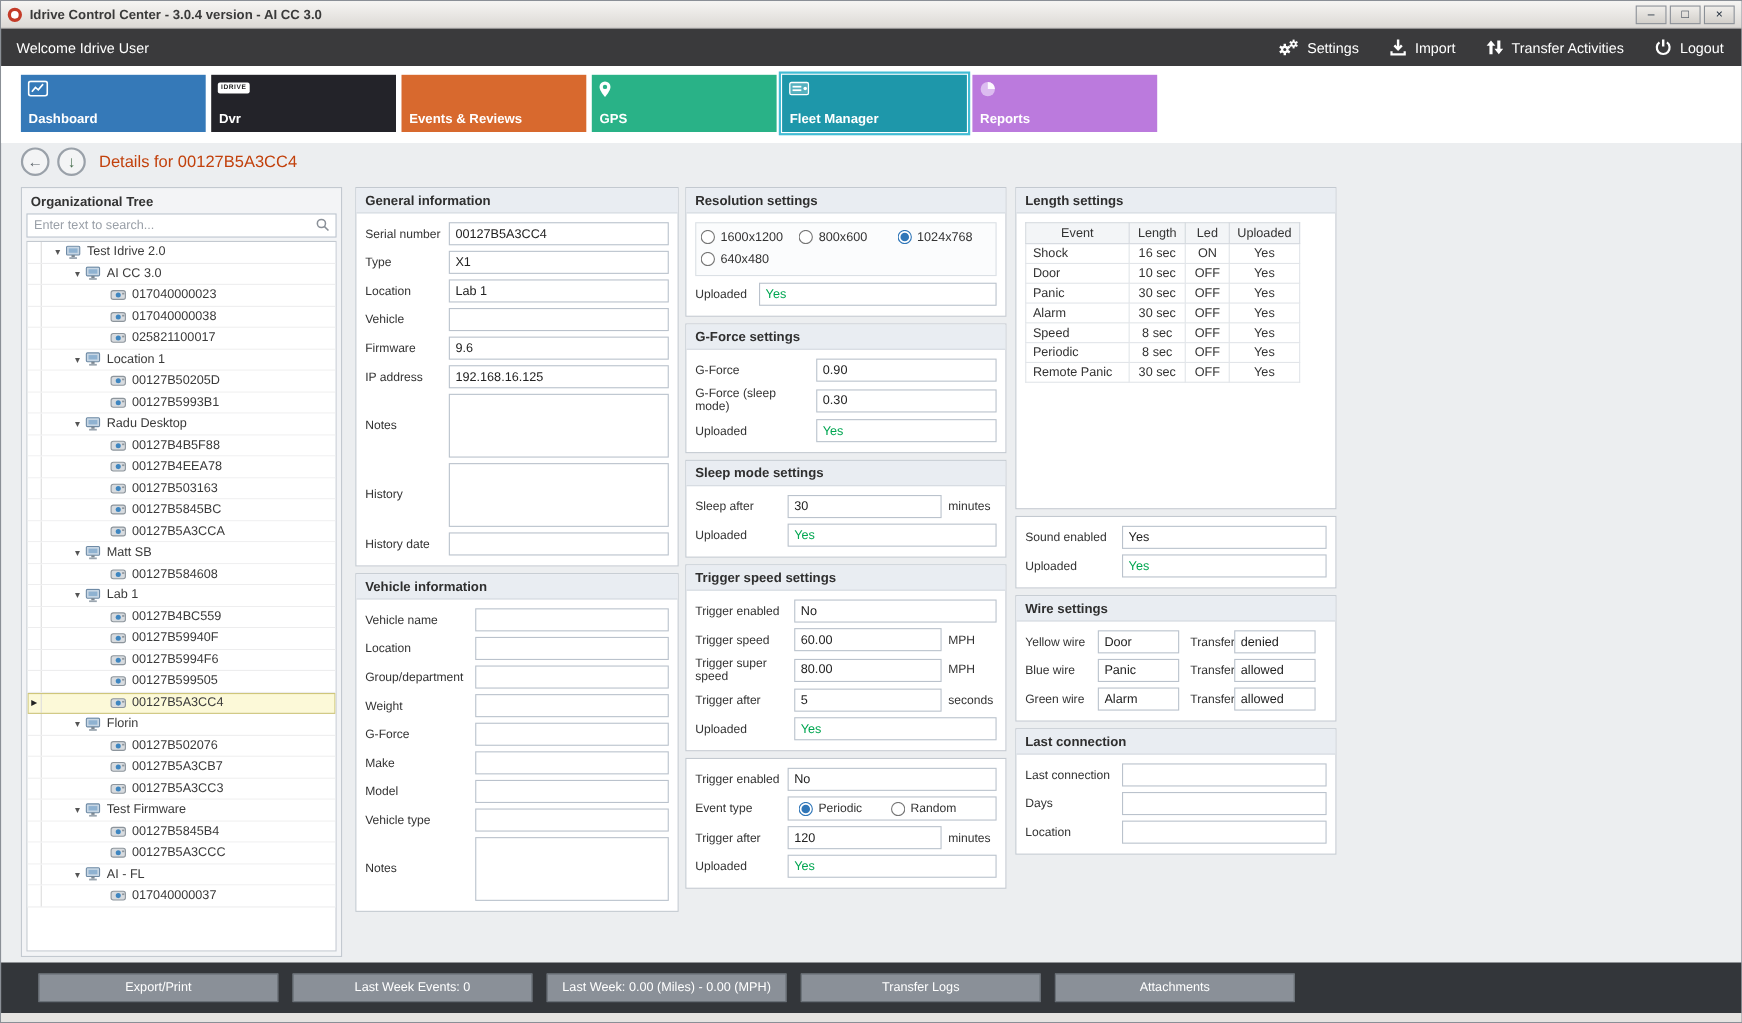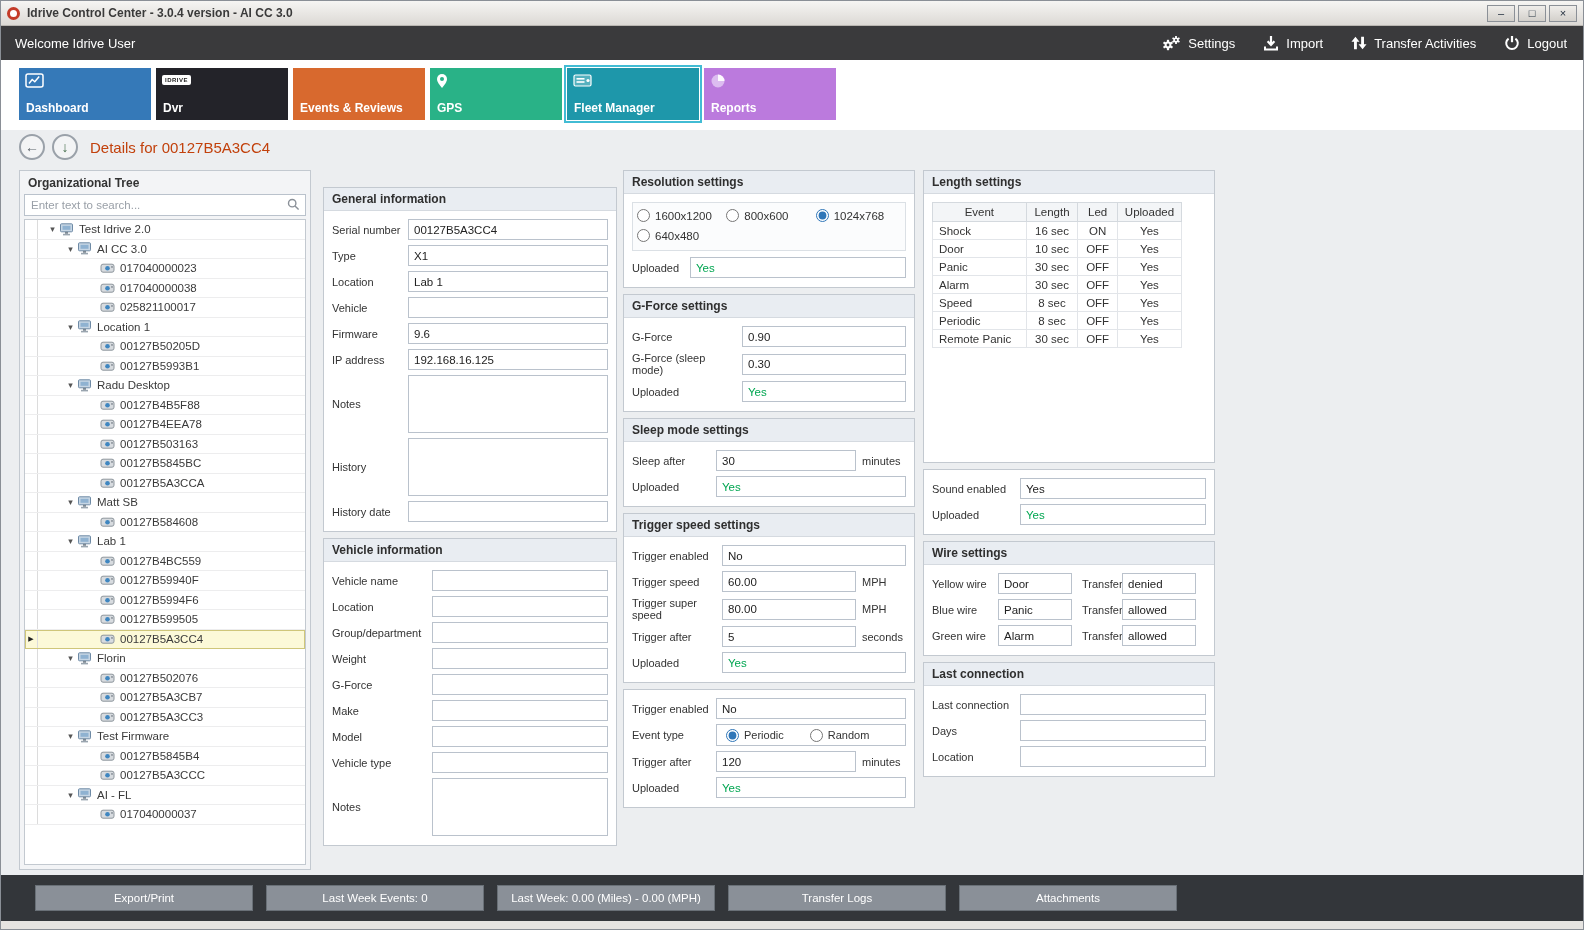--- a/index.html
+++ b/index.html
@@ -17,36 +17,36 @@
 
   
   .topbar { height:34px; background:#3a3a3c; color:#fff; display:flex; align-items:center; padding:0 16px 0 14px; flex:0 0 auto; }
   .welcome { font-size:13px; }
   .top-actions { margin-left:auto; display:flex; gap:28px; align-items:center; }
   .top-action { display:flex; align-items:center; gap:7px; font-size:13px; cursor:pointer; color:#fff; }
   .top-action svg { display:block; }
 
   
   .tabstrip { background:#fff; height:70px; padding:8px 0 10px 18px; display:flex; gap:5px; flex:0 0 auto; }
-  .tile { width:132px; height:52px; position:relative; color:#fff; cursor:pointer; flex:none; }
+  .tile { width:168px; height:52px; position:relative; color:#fff; cursor:pointer; flex:none; }
   .tile-label { position:absolute; left:7px; bottom:5px; font-weight:bold; font-size:12px; white-space:nowrap; }
   .tile.active { outline:2px solid #42bcd4; outline-offset:1px; }
   .tile-icon { position:absolute; top:5px; left:6px; }
   .dvr-badge { position:absolute; top:7px; left:6px; background:#fff; color:#222; font-size:6px; font-weight:bold; padding:2px 3px; border-radius:2px; letter-spacing:0.5px; }
 
   
   .details-row { height:38px; display:flex; align-items:center; gap:7px; padding:4px 0 8px 18px; flex:0 0 auto; }
   .nav-circle { width:26px; height:26px; border-radius:50%; border:2px solid #9aa1a9; color:#5d646b; display:flex; align-items:center; justify-content:center; font-size:14px; background:#f3f4f5; cursor:pointer; flex:none; }
   .nav-circle.down { color:#48704f; }
   .details-title { font-size:15px; color:#c2410c; margin-left:5px; }
 
   
   .content { flex:1 1 auto; display:flex; align-items:flex-start; padding:2px 0 0 18px; gap:12px; overflow:hidden; }
   .col { display:flex; flex-direction:column; }
-  .col-a { width:294px;margin-top:17px; }
+  .col-a { width:294px; }
   .col-b { width:292px; margin-left:-6px; }
   .col-c { width:292px; margin-left:-4px; }
 
   
   .left-panel { width:292px; height:700px; background:#f3f4f6; border:1px solid #c3c9d0; display:flex; flex-direction:column; flex:none; }
   .panel-title { padding:5px 8px 3px; font-weight:bold; color:#333; font-size:12px; }
   .search-row { position:relative; margin:1px 4px 3px; }
   .search-input { width:100%; height:22px; border:1px solid #bac2cc; background:#fff; padding:0 24px 0 6px; font:11.5px "Liberation Sans",sans-serif; color:#555; }
   .search-input::placeholder { color:#9aa0a8; }
   .search-icon { position:absolute; right:6px; top:4px; }

